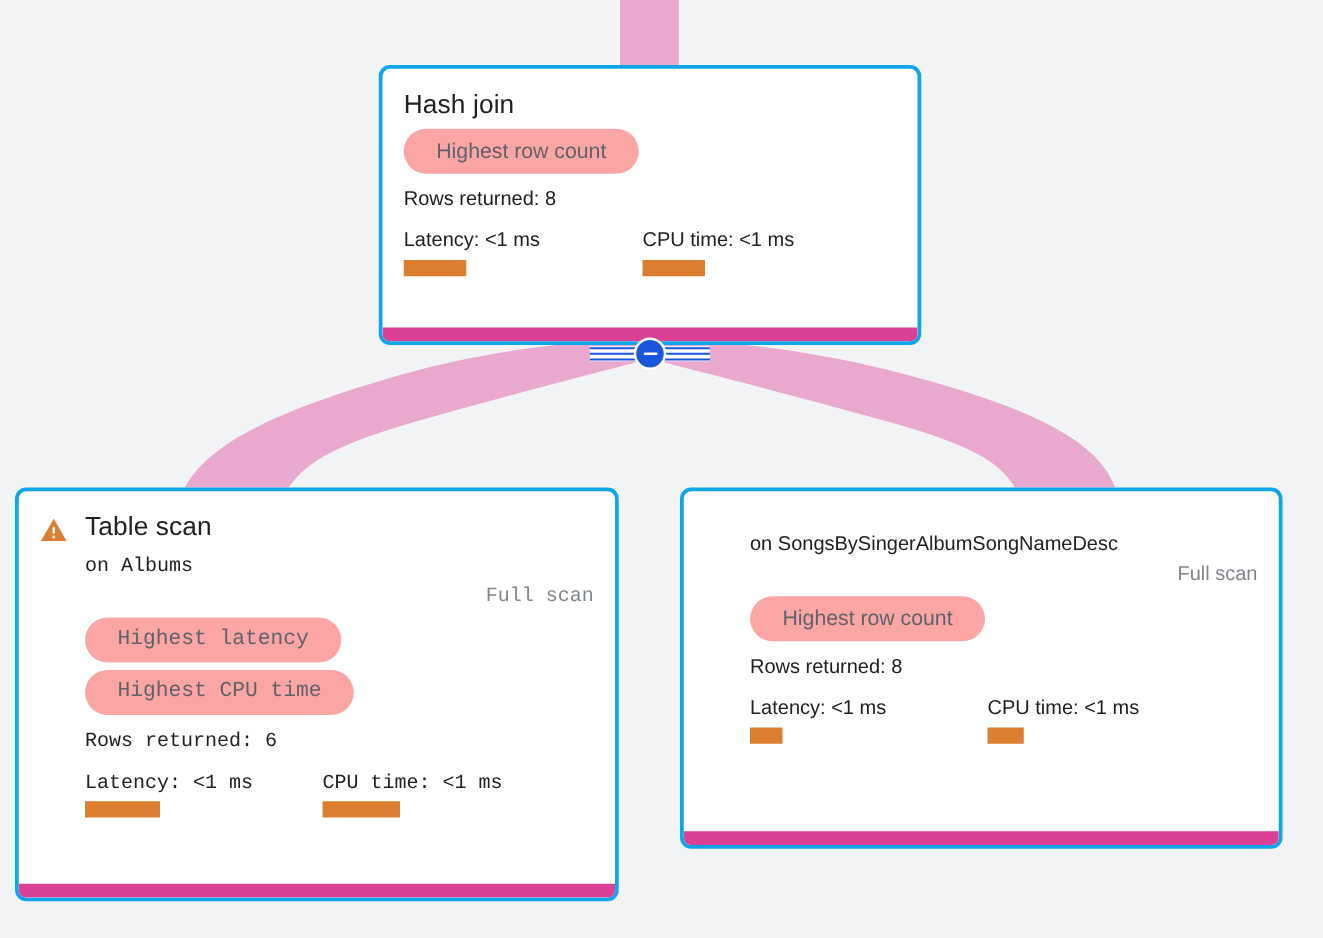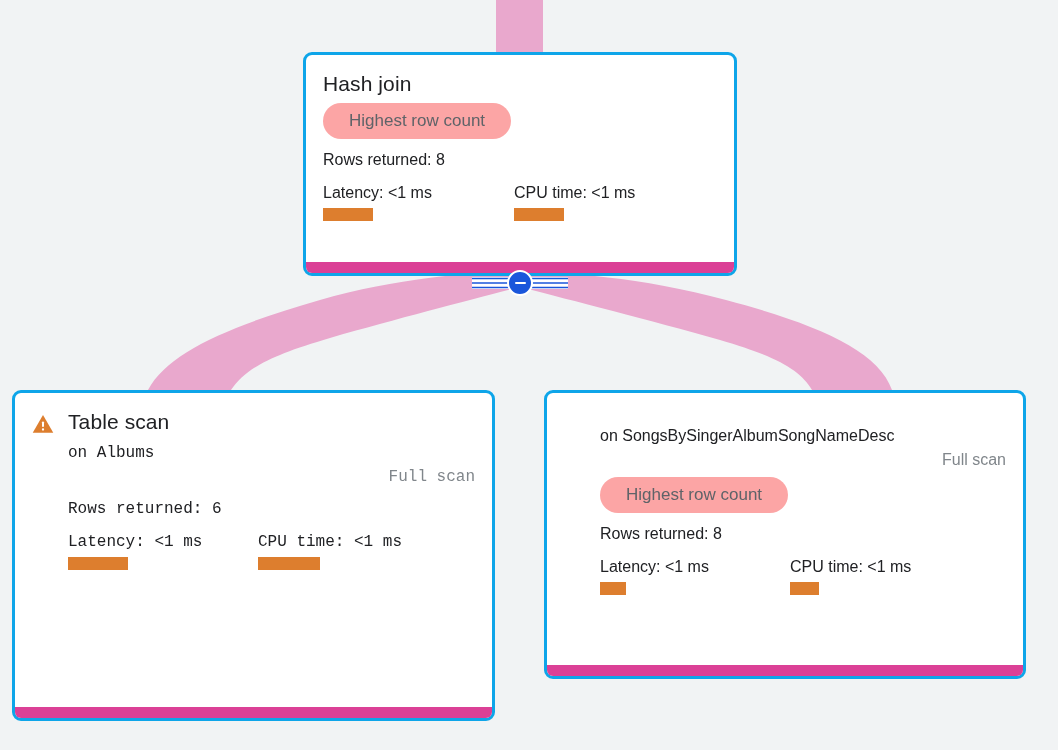--- a/index.html
+++ b/index.html
@@ -248,20 +248,24 @@
         <svg class="warn-icon" viewBox="0 0 24 24" aria-hidden="true">
           <path d="M12 2.2 23.2 21.6 H0.8 Z" fill="#dd7e2e"></path>
           <rect x="10.9" y="9.2" width="2.2" height="6.1" rx="1" fill="#ffffff"></rect>
           <circle cx="12" cy="18" r="1.25" fill="#ffffff"></circle>
         </svg>
         <div class="node-title">Table scan</div>
       </div>
       <div style="padding-left:36px;font-family:Liberation Mono, monospace;">
         <div class="node-subtitle">on Albums</div>
         <div class="node-subnote">Full scan</div>
+        <div class="chip-list">
+          <span class="chip">Highest latency</span>
+          <span class="chip">Highest CPU time</span>
+        </div>
         <div class="rows-line">Rows returned: 6</div>
         <div class="metrics-row">
           <div class="metric" style="width:190px;">
             <span class="metric-label">Latency: &lt;1 ms</span>
             <span class="metric-bar" style="width:60px;"></span>
           </div>
           <div class="metric">
             <span class="metric-label">CPU time: &lt;1 ms</span>
             <span class="metric-bar" style="width:62px;"></span>
           </div>

